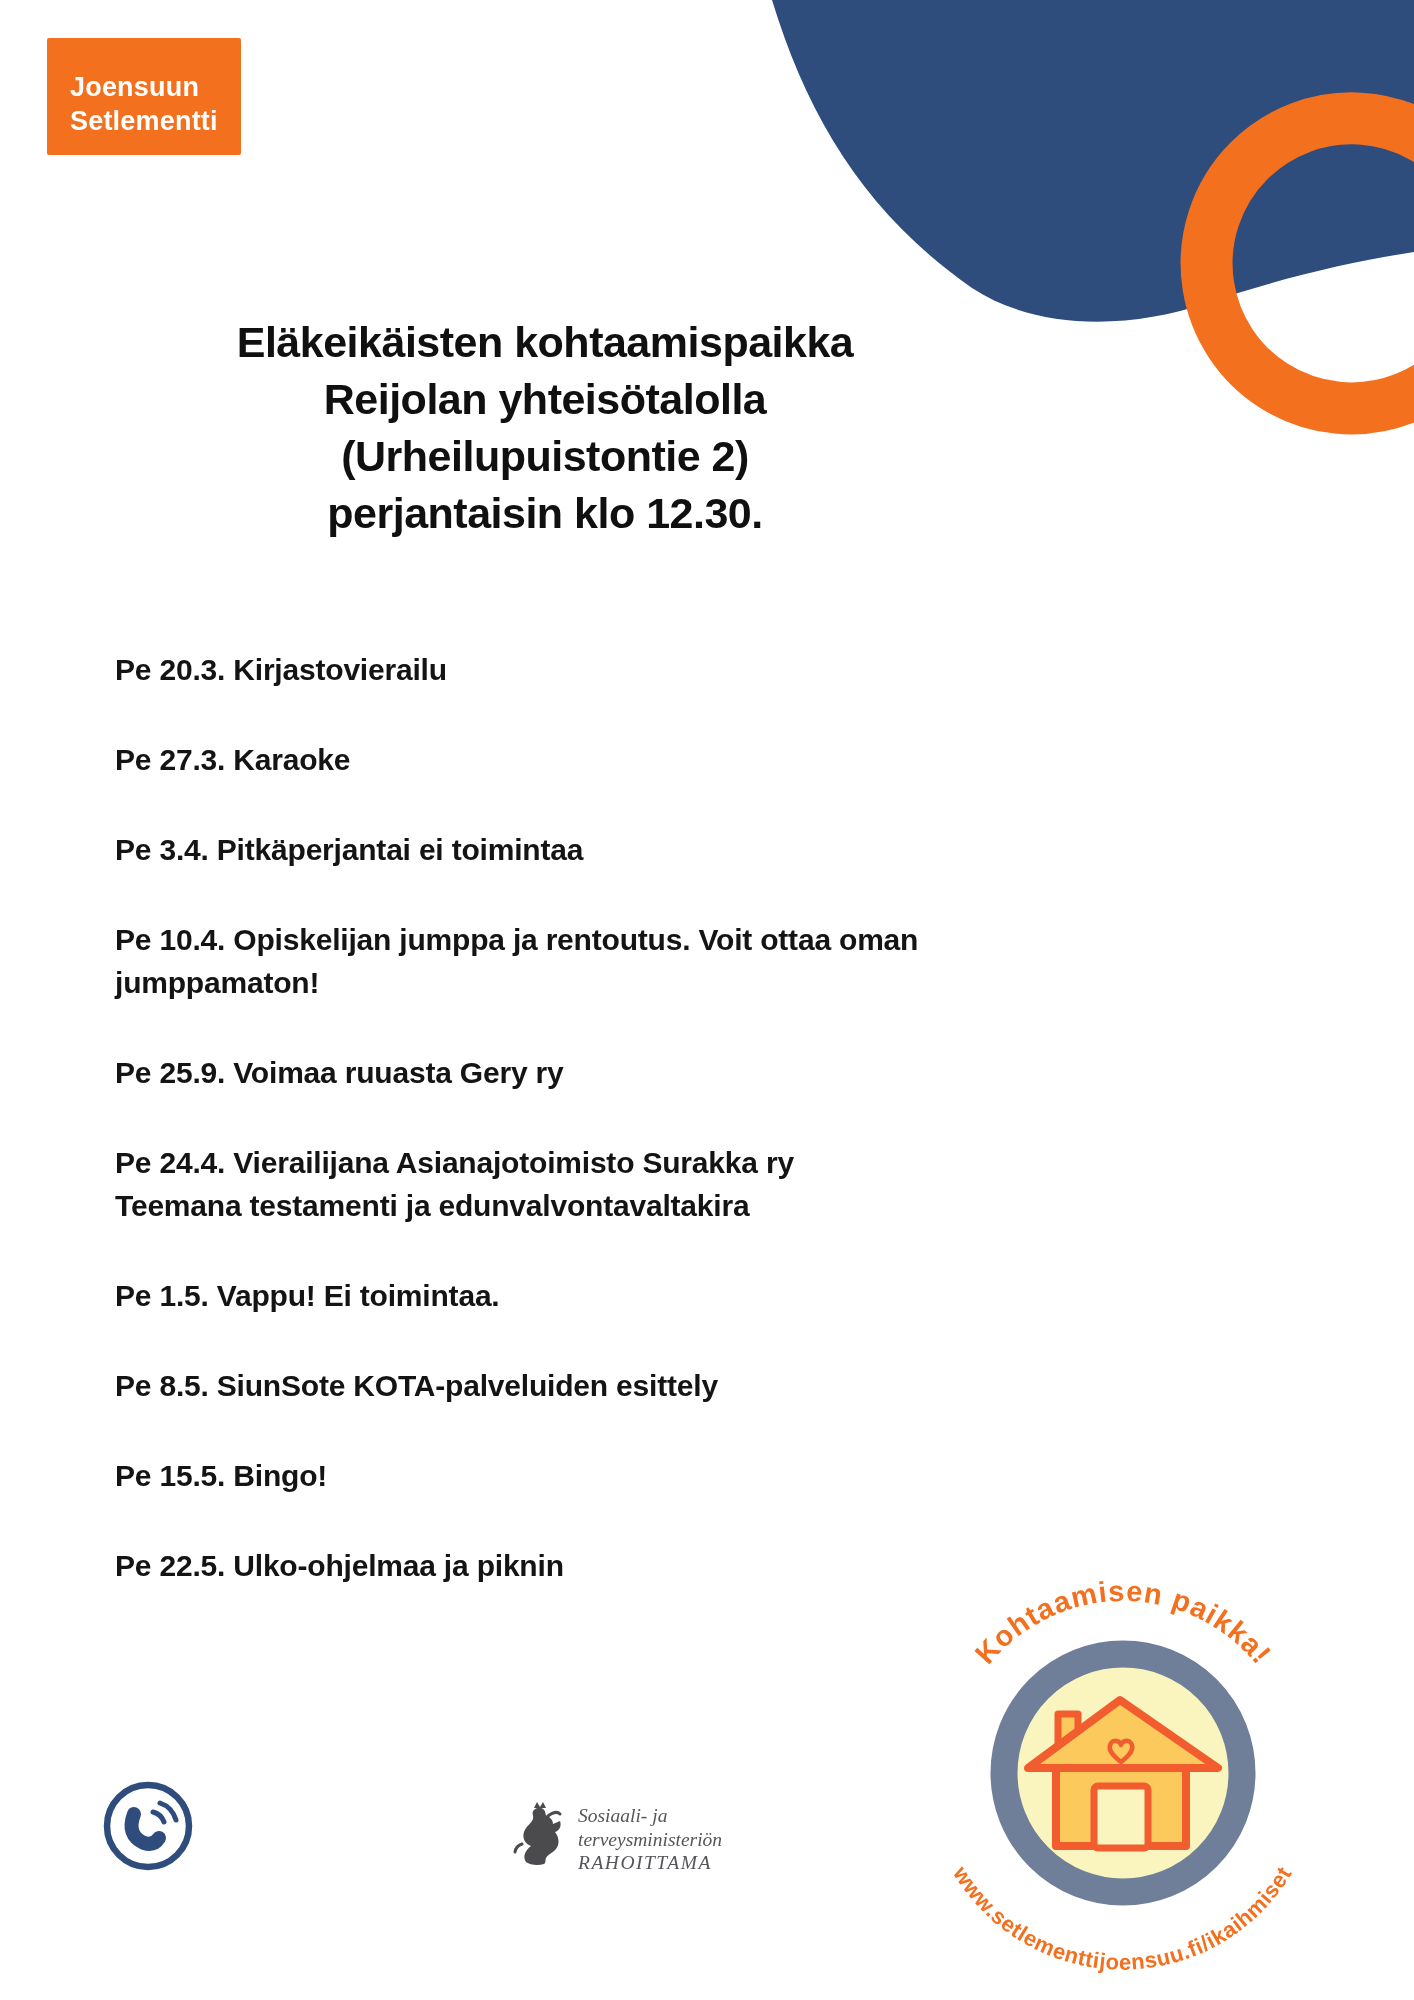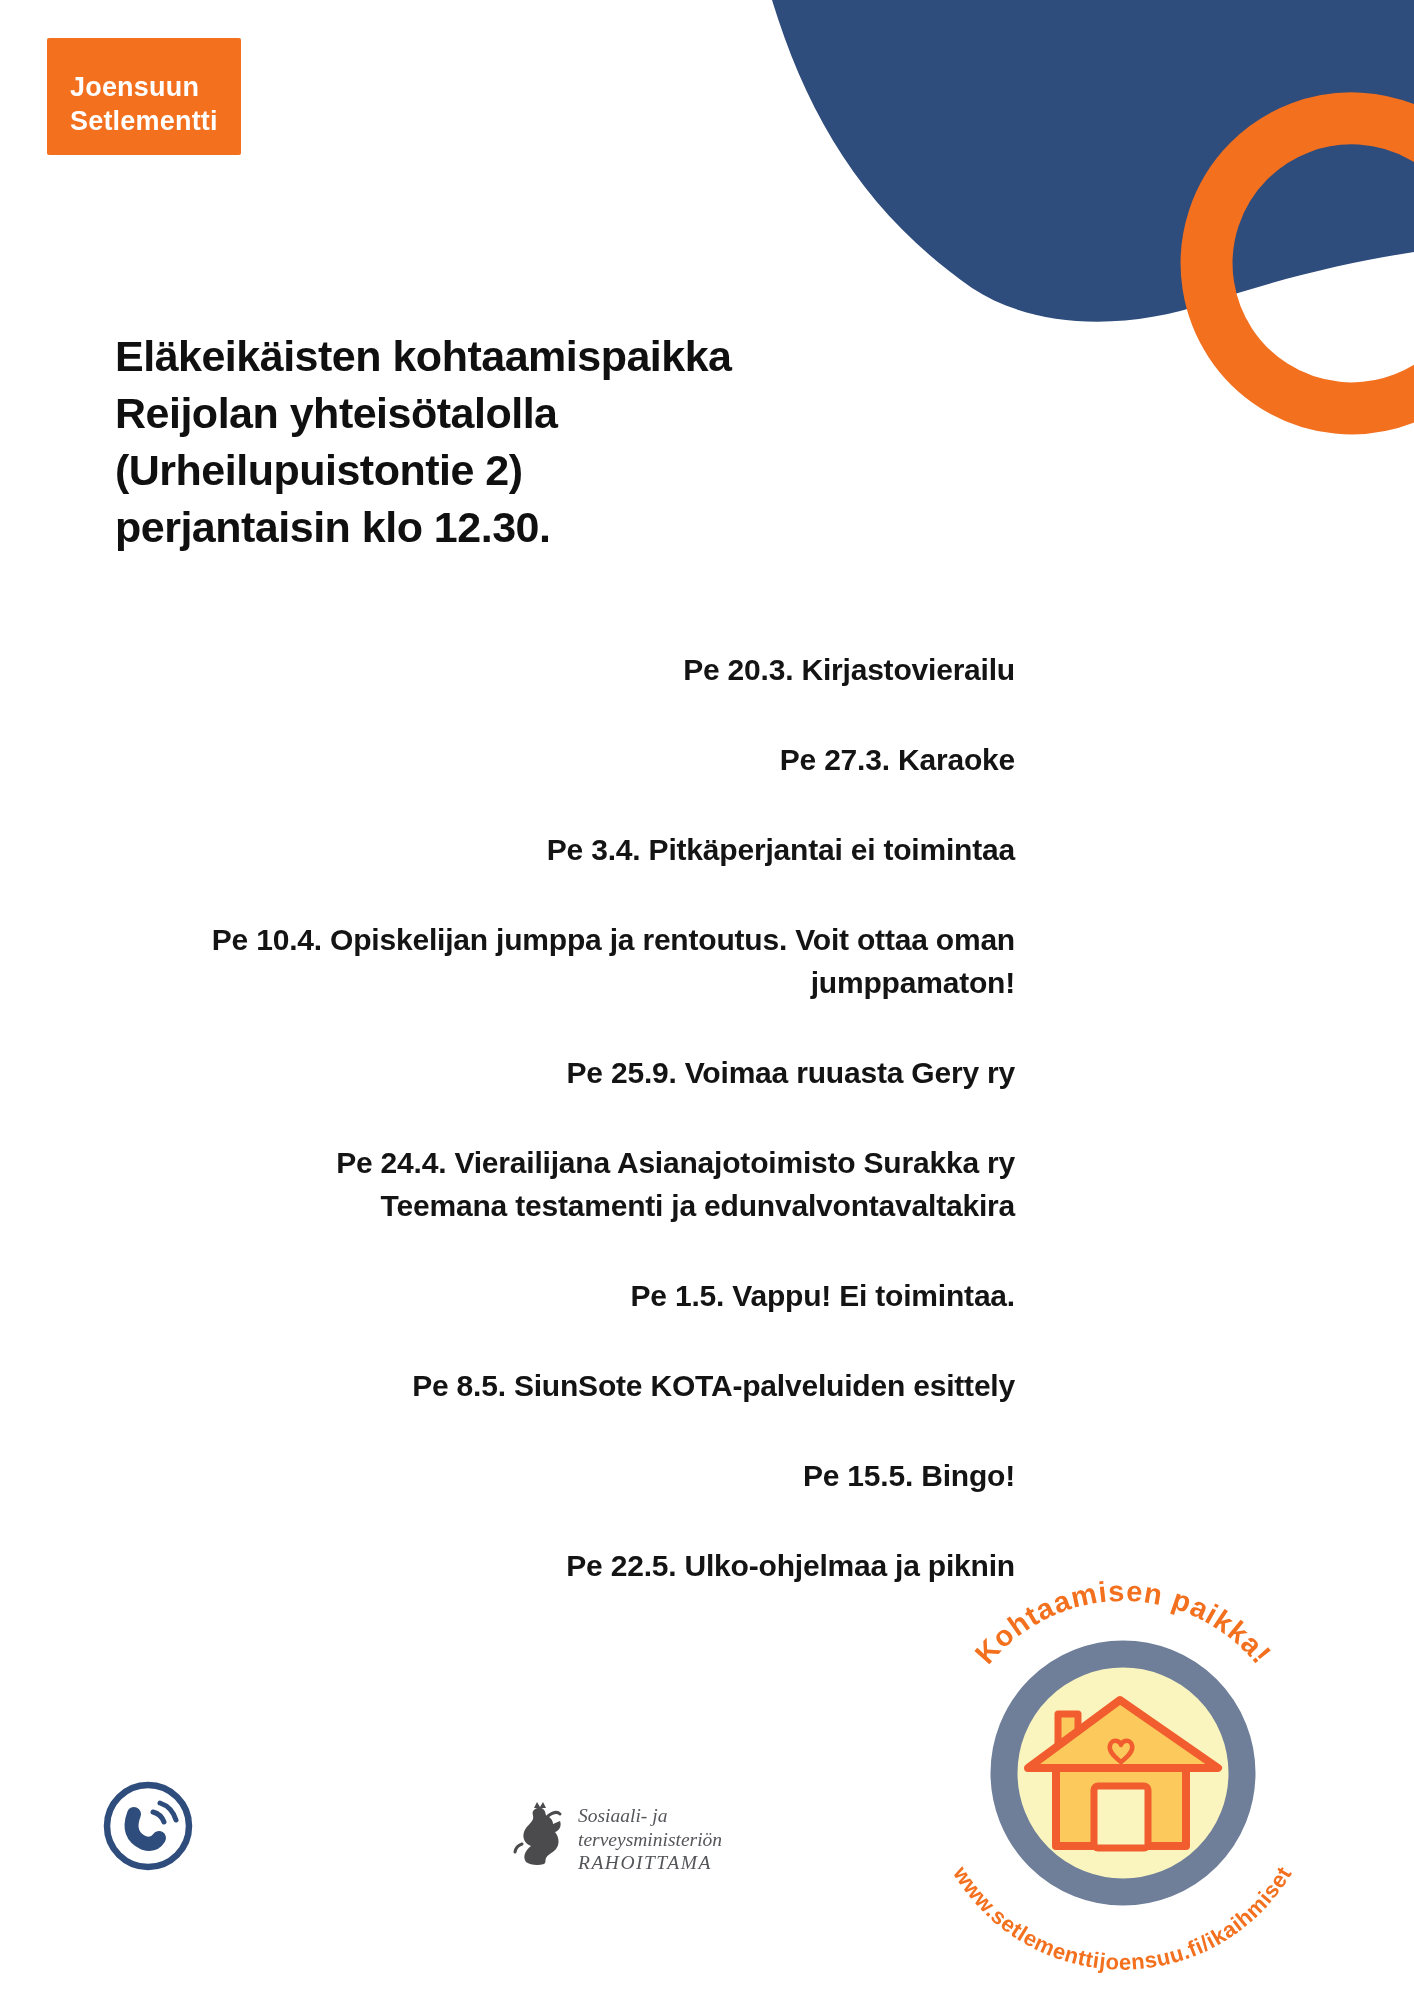--- a/index.html
+++ b/index.html
@@ -7,29 +7,29 @@
     position:relative;width:1414px;height:2000px;background:#ffffff;
     overflow:hidden;font-family:"Liberation Sans",sans-serif;
   }
   .art{position:absolute;left:0;top:0;width:1414px;height:2000px;}
   .logo-badge{
     position:absolute;left:47px;top:38px;background:#F3701F;color:#ffffff;
     padding:32px 23px 17px 23px;border-radius:2px;
     font-weight:700;font-size:27px;line-height:34px;letter-spacing:.2px;
   }
   .title{
-    position:absolute;left:115px;top:328px;width:860px;color:#101010;
-    font-weight:700;font-size:43px;line-height:57px;letter-spacing:-0.5px;
+    position:absolute;left:115px;top:314px;width:860px;color:#101010;
+    font-weight:700;font-size:43px;line-height:57px;letter-spacing:-0.5px;text-align:center;
   }
   .events{
     position:absolute;left:115px;top:648px;width:900px;color:#141414;
     font-weight:600;font-size:30px;line-height:43px;letter-spacing:-0.2px;
   }
   .event{margin-bottom:47px;}
-  .event div{white-space:nowrap;text-align:right;}
+  .event div{white-space:nowrap;}
   .phone-icon-wrap{position:absolute;left:100px;top:1778px;width:96px;height:96px;}
   .phones{
     position:absolute;left:252px;top:1778px;color:#F3701F;
     font-weight:700;font-size:38px;line-height:57px;letter-spacing:.5px;
   }
   .funder{position:absolute;left:512px;top:1798px;display:flex;align-items:flex-start;font-style:italic;}
   .funder-text{
     margin-left:14px;margin-top:6px;color:#55565A;
     font-family:"Liberation Serif",serif;font-size:19.5px;line-height:23.5px;
   }

